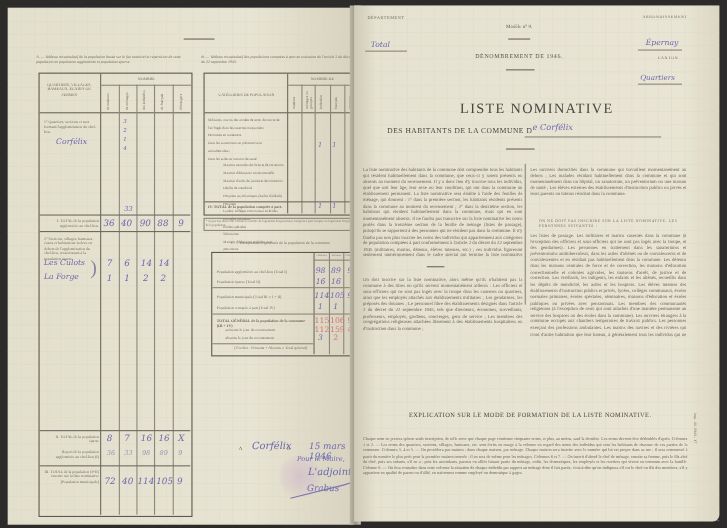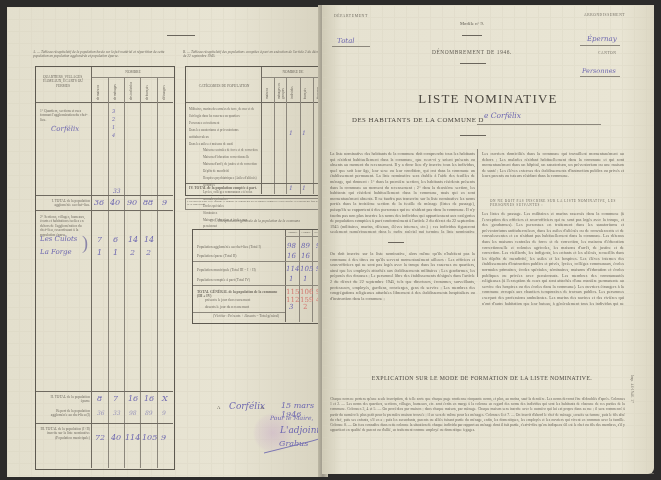--- a/index.html
+++ b/index.html
@@ -226,21 +226,21 @@
 
   <div class="abs center small" style="left:100px;top:16px;width:100px;">Modèle n° 9.</div>
   <div class="hr" style="left:140px;top:30px;width:20px;"></div>
   <div class="abs center small caps" style="left:80px;top:45px;width:140px;font-size:5.4px;">DÉNOMBREMENT DE 1946.</div>
   <div class="hr" style="left:138px;top:58px;width:26px;"></div>
 
   <div class="abs tiny caps" style="left:262px;top:8px;font-size:3.6px;">ARRONDISSEMENT</div>
   <div class="abs hand" style="left:265px;top:30px;font-size:7px;">Épernay</div>
   <div class="hr" style="left:258px;top:40px;width:40px;background:#8c877c;"></div>
   <div class="abs tiny caps" style="left:276px;top:46px;font-size:3.6px;">CANTON</div>
-  <div class="abs hand" style="left:260px;top:62px;font-size:6.5px;">Personnes</div>
+  <div class="abs hand" style="left:260px;top:62px;font-size:6.5px;">Quartiers</div>
   <div class="hr" style="left:258px;top:71px;width:40px;background:#8c877c;"></div>
 
   <div class="abs center" style="left:0;top:86px;width:332px;font-size:13px;letter-spacing:1.2px;color:#4b4740;">LISTE NOMINATIVE</div>
   <div class="abs" style="left:30px;top:111px;font-size:6.8px;letter-spacing:.5px;color:#4b4740;">DES HABITANTS DE LA COMMUNE D</div>
   <div class="abs hand" style="left:162px;top:106px;font-size:7.5px;font-style:italic;">e Corfélix</div>
   <div class="hr" style="left:155px;top:119px;width:124px;background:#8c877c;"></div>
   <div class="hr" style="left:138px;top:130px;width:26px;"></div>
 
   <div class="txtblock" style="left:8px;top:146px;width:145px;height:82px;overflow:hidden;">La liste nominative des habitants de la commune doit comprendre tous les habitants qui résident habituellement dans la commune, que ceux-ci y soient présents ou absents au moment du recensement. Il y a donc lieu d'y inscrire tous les individus, quel que soit leur âge, leur sexe ou leur condition, qui ont dans la commune un établissement permanent. La liste nominative sera établie à l'aide des feuilles de ménage, qui donnent : 1° dans la première section, les habitants résidents présents dans la commune au moment du recensement ; 2° dans la deuxième section, les habitants qui résident habituellement dans la commune, mais qui en sont momentanément absents. Il ne faudra pas transcrire sur la liste nominative les noms portés dans la troisième section de la feuille de ménage (listes de passage), puisqu'ils se rapportent à des personnes qui ne résident pas dans la commune. Il n'y faudra pas non plus inscrire les noms des individus qui appartiennent aux catégories de population comptées à part conformément à l'article 2 du décret du 22 septembre 1945 (militaires, marins, détenus, élèves internes, etc.) ; ces individus figureront seulement numériquement dans le cadre spécial qui termine la liste nominative (cadre B, dernière page de la feuille de tête).</div>
   <div class="hr" style="left:66px;top:237px;width:16px;"></div>

